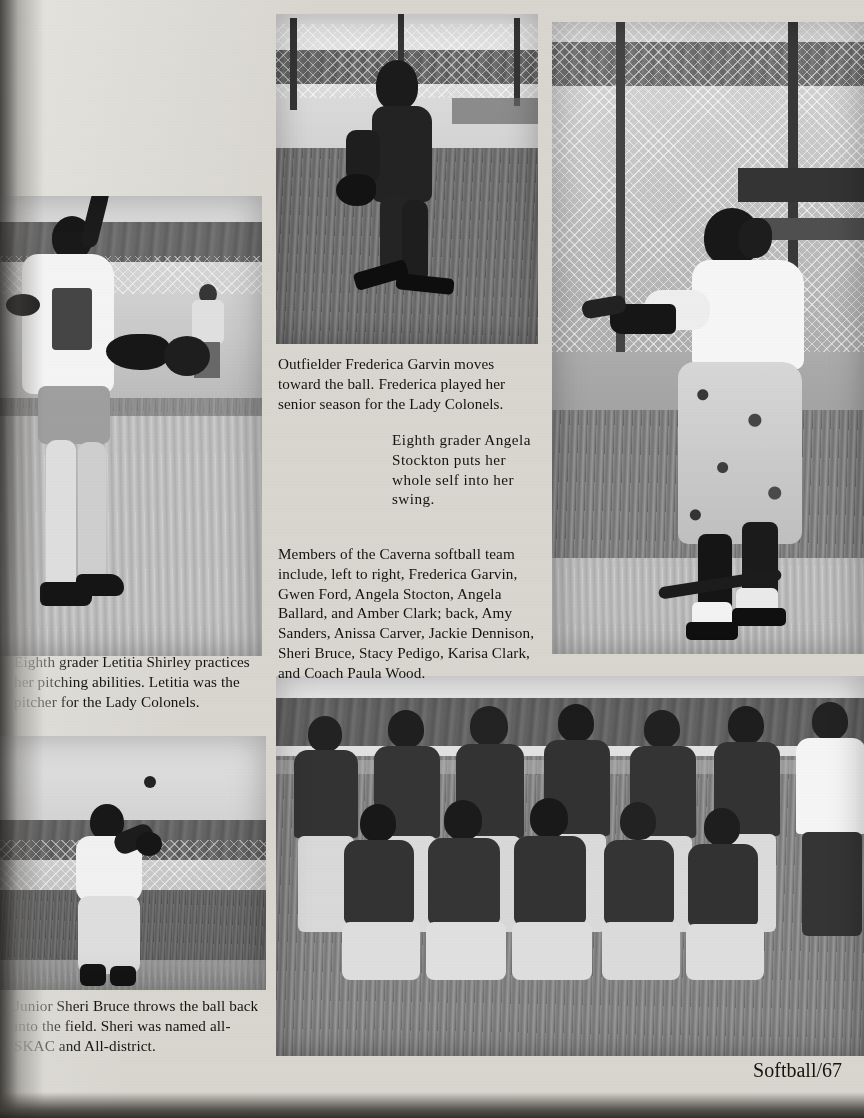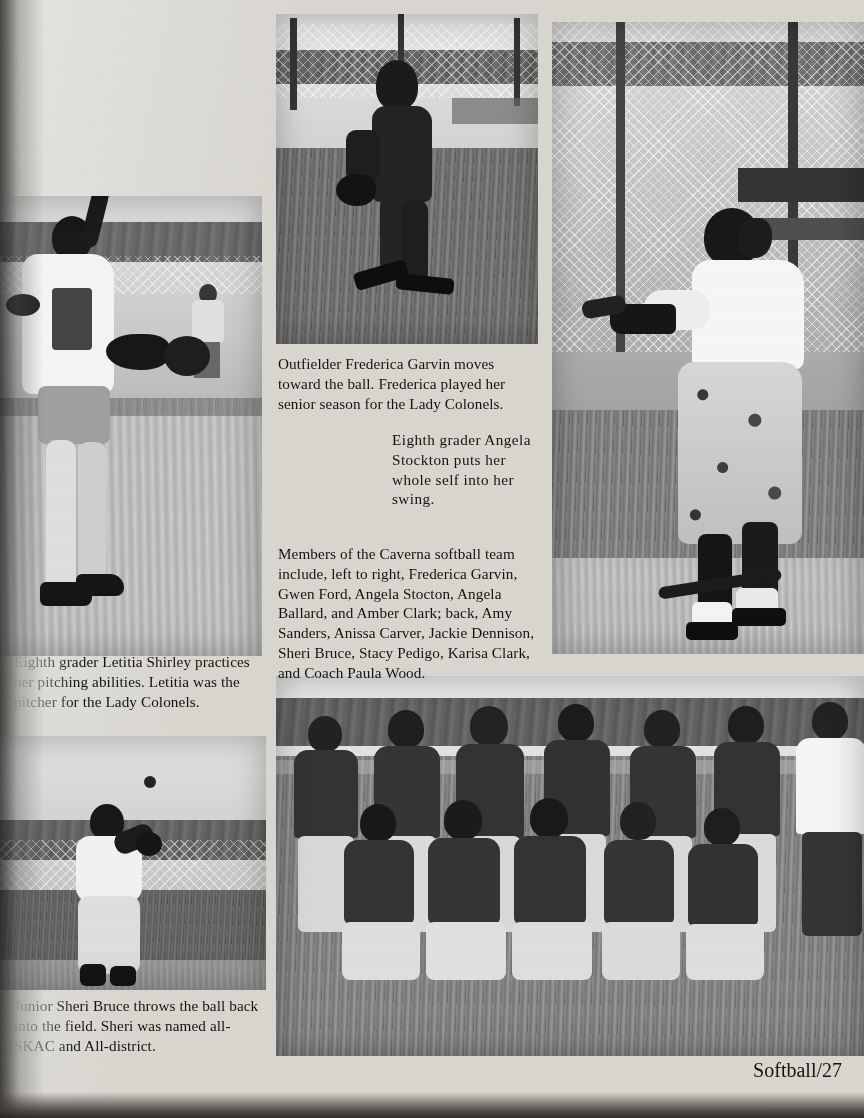--- a/index.html
+++ b/index.html
@@ -275,18 +275,18 @@
   <div class="caption cap-fade" style="left:14px; top:652px; width:250px; font-size:15.2px;">Eighth grader Letitia Shirley practices her pitching abilities. Letitia was the pitcher for the Lady Colonels.</div>
 
   <div class="caption" style="left:278px; top:354px; width:258px; font-size:15.2px;">Outfielder Frederica Garvin moves toward the ball. Frederica played her senior season for the Lady Colonels.</div>
 
   <div class="caption" style="left:392px; top:430px; width:146px; font-size:15.2px; letter-spacing:0.45px;">Eighth grader Angela Stockton puts her whole self into her swing.</div>
 
   <div class="caption" style="left:278px; top:544px; width:262px; font-size:15.2px;">Members of the Caverna softball team include, left to right, Frederica Garvin, Gwen Ford, Angela Stocton, Angela Ballard, and Amber Clark; back, Amy Sanders, Anissa Carver, Jackie Dennison, Sheri Bruce, Stacy Pedigo, Karisa Clark, and Coach Paula Wood.</div>
 
   <div class="caption cap-fade" style="left:14px; top:996px; width:252px; font-size:15.2px;">Junior Sheri Bruce throws the ball back into the field. Sheri was named all-SKAC and All-district.</div>
 
-  <div class="folio" style="right:22px; bottom:36px; font-size:20px;">Softball/27</div>
+  <div class="folio" style="right:22px; bottom:36px; font-size:20px;">Softball/67</div>
 
   <div class="grain"></div>
   <div class="gutter-shadow"></div>
   <div class="bottom-shadow"></div>
 </div>
 
 </body></html>

